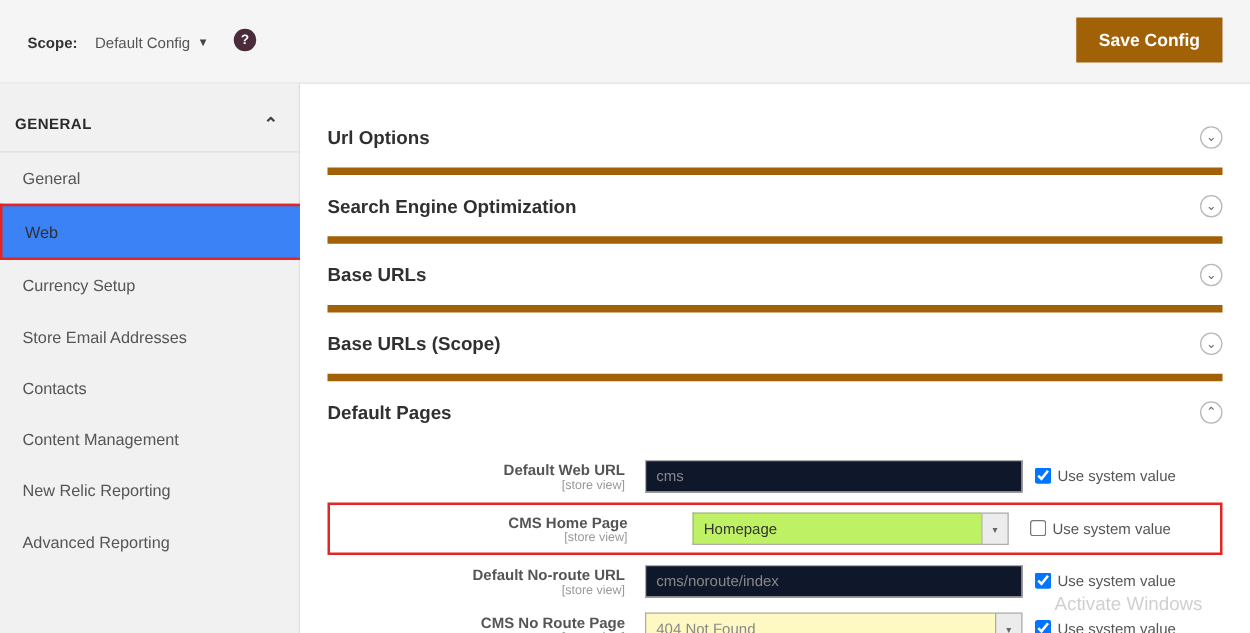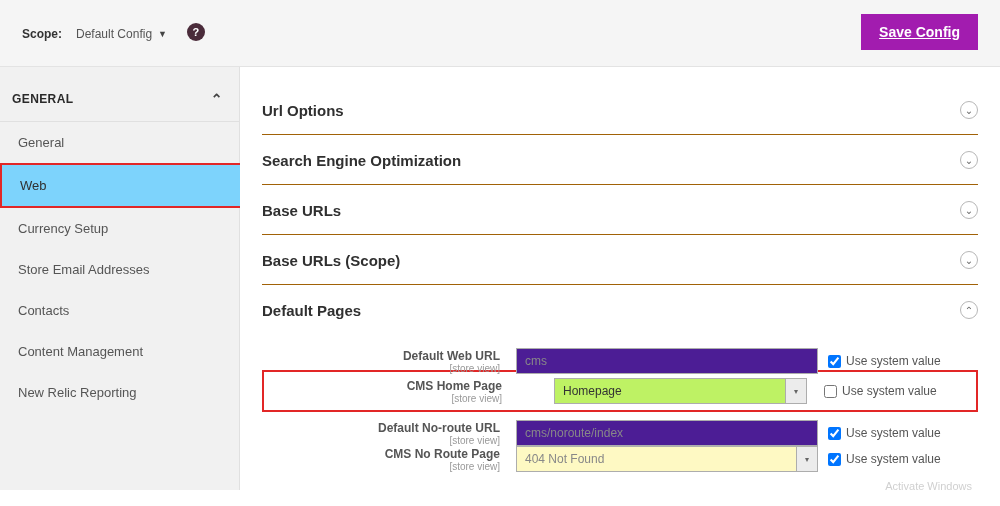--- a/index.html
+++ b/index.html
@@ -25,24 +25,23 @@
     font-size: 12px; color: #555; cursor: pointer;
   }
   .caret { font-size: 9px; color: #444; }
   .help-icon {
     width: 18px; height: 18px; border-radius: 50%;
     background: #4a2b3a; color: #fff; font-size: 11px;
     display: inline-flex; align-items: center; justify-content: center;
     font-weight: bold; margin-left: 6px;
   }
   .save-btn {
-    background: #a21caf; color: #fff; border: none;
+    background: #a16207; color: #fff; border: none;
     padding: 10px 18px; font-size: 14px; font-weight: 600;
     cursor: pointer;
-    text-decoration: underline;
   }
   .layout { display: flex; }
   .sidebar { width: 240px; background: #f1f1f1; border-right: 1px solid #e0e0e0; padding-top: 8px;}
   .sidebar-group-header {
     display: flex; align-items: center; justify-content: space-between;
     padding: 16px 16px 14px 12px;
     font-size: 12px; font-weight: bold; color: #2a2a2a;
     border-bottom: 1px solid #e0e0e0;
     cursor: pointer;
     letter-spacing: 0.4px;
@@ -50,69 +49,69 @@
   .chevron-up { font-size: 14px; color: #444;}
   .sidebar-item {
     display: block;
     padding: 13px 16px 13px 18px;
     font-size: 13px;
     color: #555;
     text-decoration: none;
     cursor: pointer;
   }
   .sidebar-item.active {
-    background: #7dd3fc;
+    background: #3b82f6;
     border: 2px solid #e22626;
     border-right: none;
     font-weight: 500;
     color: #303030;
     margin-right: -1px;
   }
   .content { flex: 1; padding: 18px 22px; }
   .section-header {
     display: flex; align-items: center; justify-content: space-between;
     padding: 16px 0 15px 0;
-    border-bottom: 1px solid #a16207;
+    border-bottom: 6px solid #a16207;
     cursor: pointer;
   }
   .section-header.no-border { border-bottom: none; }
   .section-title { font-size: 15px; font-weight: bold; color: #303030; }
   .expand-icon {
     width: 18px; height: 18px; border: 1px solid #b7b7b7; border-radius: 50%;
     display: inline-flex; align-items: center; justify-content: center;
     font-size: 10px; color: #666;
   }
   .form-area { padding: 14px 0 0 0; }
-  .field-row { display: flex; align-items: center; gap: 10px; }
+  .field-row { display: flex; align-items: center; margin-bottom: 12px; gap: 10px; }
   .field-label-wrap { width: 244px; text-align: right; padding-right: 6px; }
   .field-label { font-size: 12px; color: #555; font-weight: 600; }
   .field-scope { font-size: 10px; color: #999; display: block; }
   .field-input-wrap { flex: 1; max-width: 312px; display: flex; }
   .text-input {
     flex: 1; height: 26px; border: 1px solid #adadad;
-    background: #4c1d95; color: #888; font-size: 12px; padding: 0 8px;
+    background: #0f172a; color: #888; font-size: 12px; padding: 0 8px;
   }
   .select-wrap { flex: 1; display: flex; }
   .select-box {
     flex: 1; height: 26px; border: 1px solid #adadad; border-right: none;
     background: #fef9c3; color: #888; font-size: 12px; padding: 0 8px;
     display: flex; align-items: center;
   }
   .select-box.enabled { background: #bef264; color: #333; margin-left: 29px; }
   .select-arrow {
     width: 22px; height: 26px; border: 1px solid #adadad;
     background: #ececec; display: flex; align-items: center; justify-content: center;
     font-size: 8px; color: #666;
   }
-  .field-system { display: flex; align-items: flex-end; gap: 5px; font-size: 12px; color: #555; width:150px;}
+  .field-system { display: flex; align-items: flex-start; gap: 5px; font-size: 12px; color: #555; width:150px;}
   .field-system input { width: 13px; height: 13px; }
   .highlight-row { border: 2px solid #e22626; padding: 6px 2px 6px 0; margin: -4px 0 8px 0; gap: 17px; }
   .watermark {
-    position: absolute; right: 28px; bottom: 14px; text-align: center;
-    font-size: 11px; color: #bcbcbc; pointer-events: none;
+    position: absolute; right: 38px; bottom: 14px; text-align: center;
+    font-size: 15px; color: #bcbcbc; pointer-events: none;
   }
   .watermark .dim { color: #d0d0d0; }
 </style>
 </head>
 <body>
 
 <div class="topbar">
   <div class="topbar-left">
     <span class="scope-label">Scope:</span>
     <span class="scope-selector">
@@ -131,20 +130,21 @@
       <span>GENERAL</span>
       <span class="chevron-up">⌃</span>
     </div>
     <a class="sidebar-item">General</a>
     <a class="sidebar-item active">Web</a>
     <a class="sidebar-item">Currency Setup</a>
     <a class="sidebar-item">Store Email Addresses</a>
     <a class="sidebar-item">Contacts</a>
     <a class="sidebar-item">Content Management</a>
     <a class="sidebar-item">New Relic Reporting</a>
+    <a class="sidebar-item">Advanced Reporting</a>
   </div>
 
   <div class="content">
 
     <div class="section-header">
       <span class="section-title">Url Options</span>
       <span class="expand-icon">⌄</span>
     </div>
 
     <div class="section-header">

